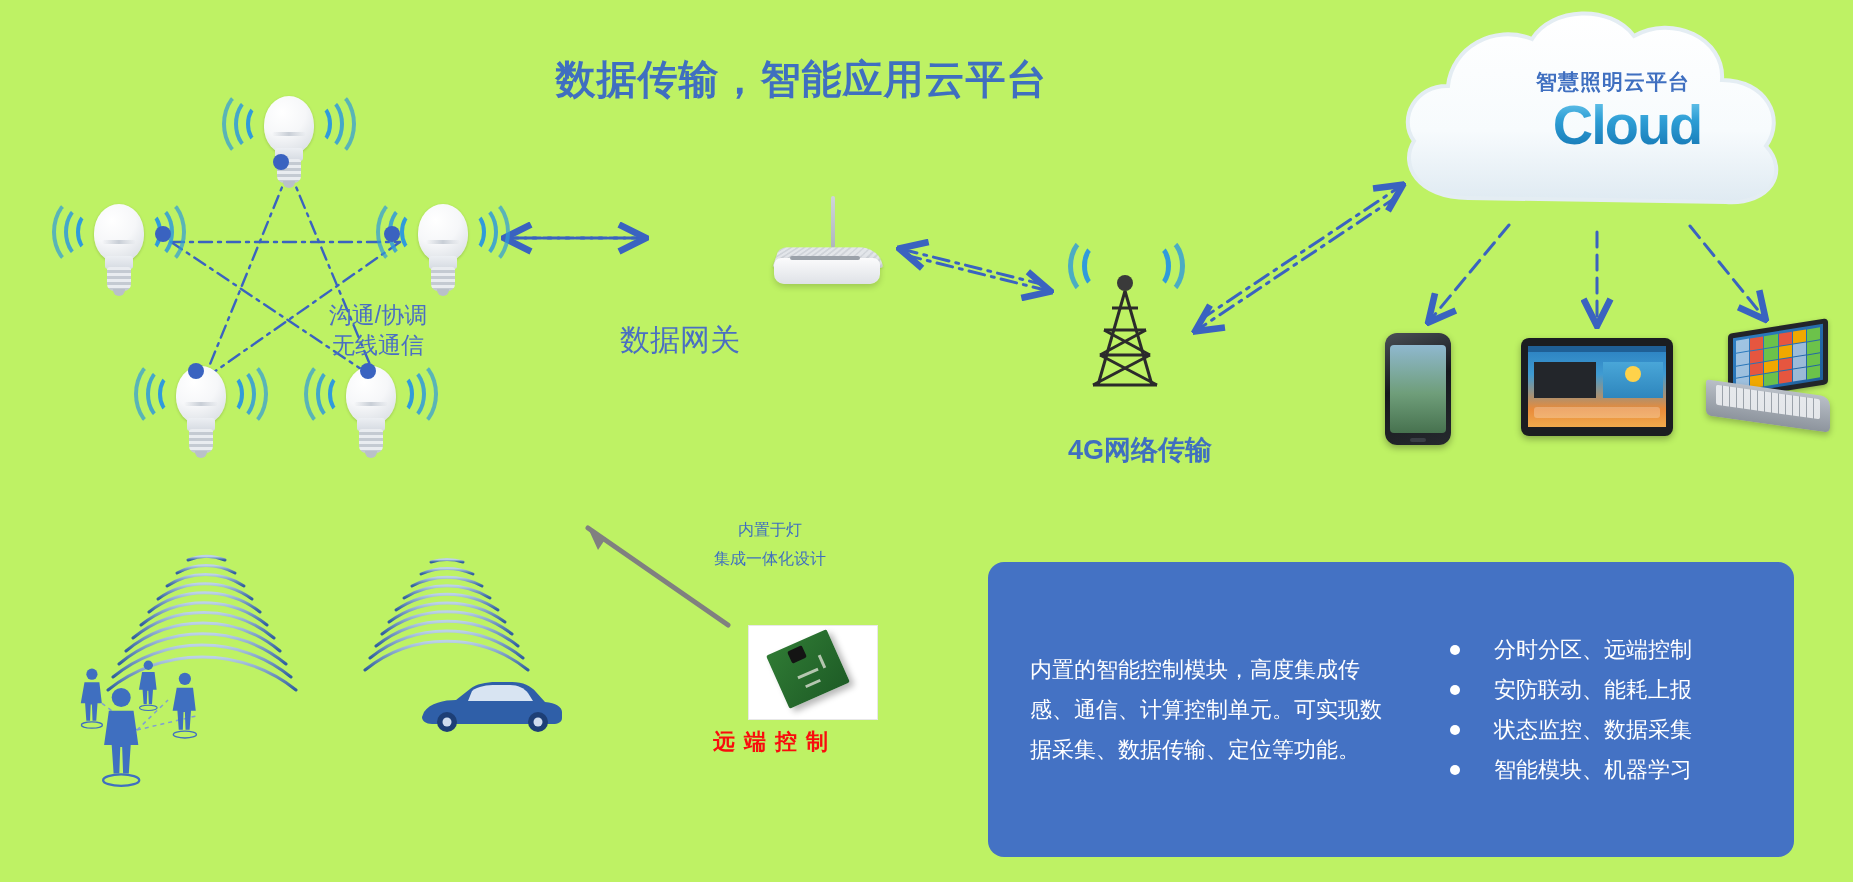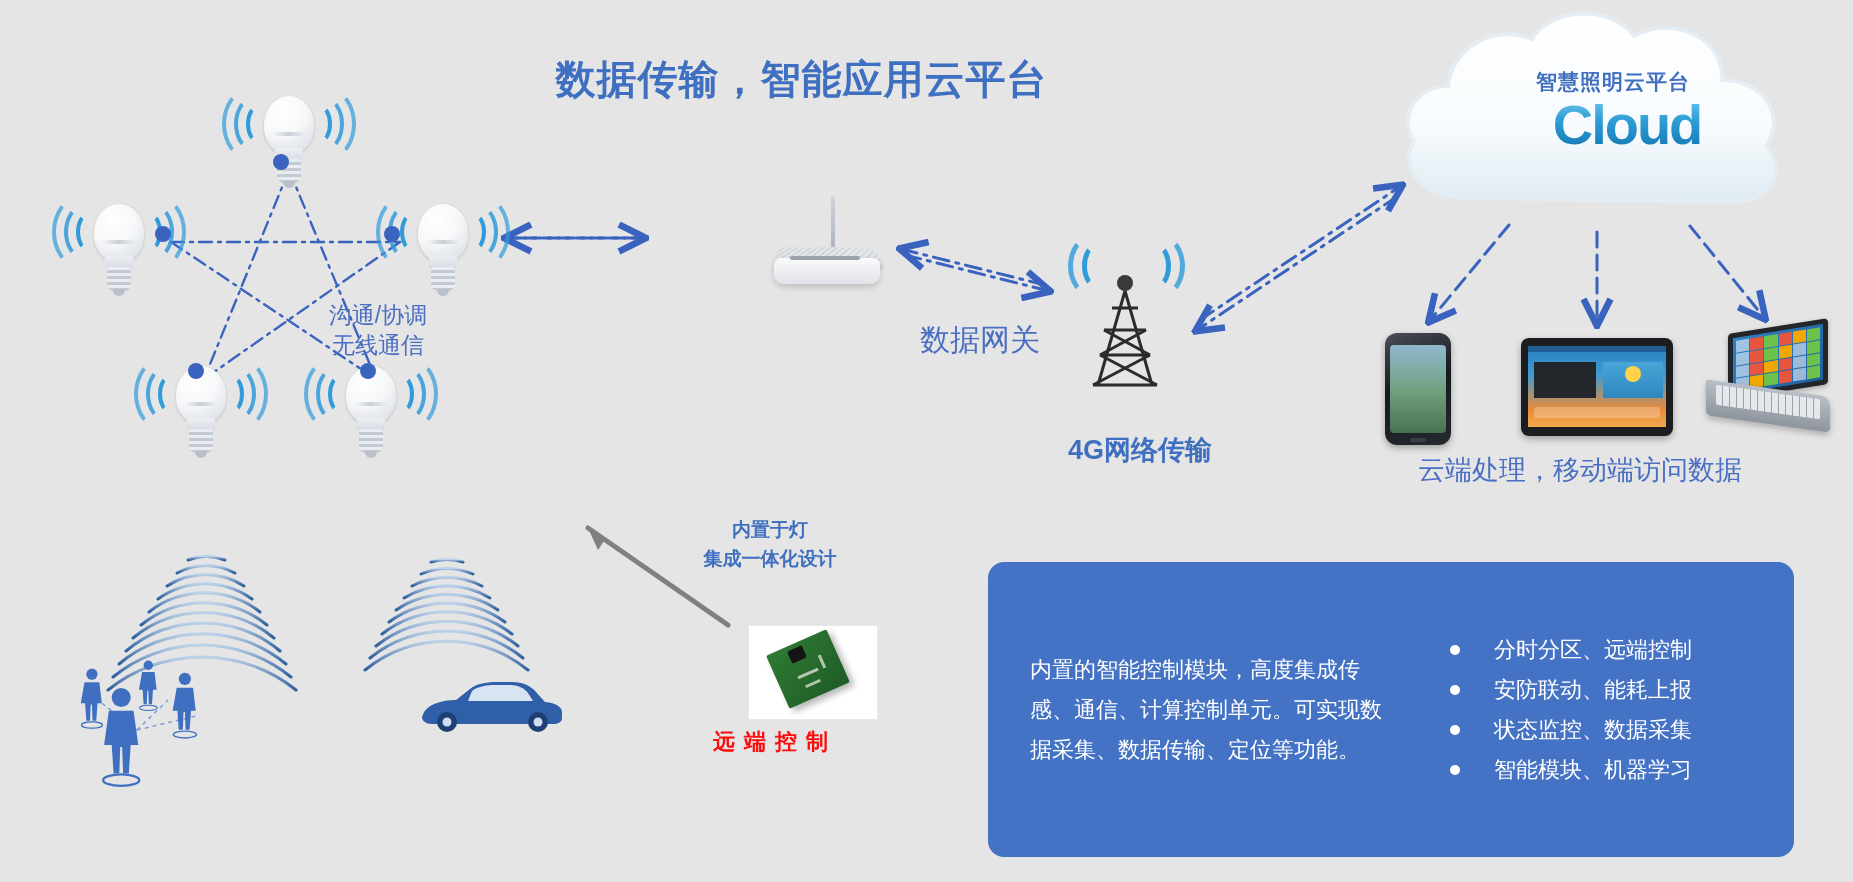--- a/index.html
+++ b/index.html
@@ -5,21 +5,21 @@
   * { box-sizing: border-box; }
   html, body {
     margin: 0; padding: 0;
     background: #ffffff;
     font-family: "Liberation Sans", "DejaVu Sans", sans-serif;
   }
   #stage {
     position: relative;
     width: 1853px;
     height: 882px;
-    background: #e5e5e5;
+    background: #bef264;
     overflow: hidden;
   }
   .abs { position: absolute; }
 
   
   #main-title {
     left: 0; top: 52px; width: 1853px;
     text-align: center;
     color: #3f6fc0;
     font-size: 40px;
@@ -96,21 +96,21 @@
     position: absolute; left: 6px; top: 62px; width: 106px; height: 26px;
     background: linear-gradient(180deg,#fbfbfc,#dfe2e7);
     border-radius: 7px 7px 10px 10px;
     box-shadow: 0 3px 6px rgba(0,0,0,.17);
   }
   #router .slot {
     position: absolute; left: 22px; top: 60px; width: 70px; height: 4px;
     background: #9aa1a9; border-radius: 2px;
   }
   #gateway-label {
-    left: 620px; top: 320px; width: 420px; text-align: right;
+    left: 620px; top: 320px; width: 420px; text-align: left;
     color: #4a6fc2; font-size: 30px;
   }
 
   
   #tower { left: 1070px; top: 235px; width: 150px; height: 160px; }
   #tower .tw { position: absolute; border: 5px solid #2f9bdb; border-radius: 50%; }
   #tower .twl { left: 12px; top: 8px; width: 30px; height: 46px;
     border-right-color: transparent; border-top-color: transparent; border-bottom-color: transparent; }
   #tower .twl2 { left: -2px; top: 0px; width: 46px; height: 62px; opacity: .8;
     border-right-color: transparent; border-top-color: transparent; border-bottom-color: transparent; }
@@ -191,21 +191,21 @@
     opacity: .9; border-radius: 2px;
   }
   #devices-label {
     left: 1330px; top: 452px; width: 500px; text-align: center;
     color: #4a6fc2; font-size: 27px;
   }
 
   
   #module-label {
     left: 610px; top: 515px; width: 320px; text-align: center;
-    color: #3f6fc0; font-size: 19px; font-weight: bold; line-height: 29px;
+    color: #3f6fc0; font-size: 16px; font-weight: normal; line-height: 29px;
   }
   #module-photo {
     left: 748px; top: 625px; width: 130px; height: 95px;
     border: 1px solid #e8e8e8; background: #fff;
   }
   #module-photo .pcb {
     position: absolute; left: 26px; top: 14px; width: 66px; height: 58px;
     background: linear-gradient(150deg,#2f7a34,#1e5c26);
     transform: rotate(-24deg);
     box-shadow: 3px 5px 6px rgba(0,0,0,.28);
@@ -529,21 +529,20 @@
       <i></i>
         <i></i>
         <i></i>
         <i></i>
         <i></i>
         <i></i>
     </span>
     <span class="kb"></span>
     <span class="kbkeys"></span>
   </div>
-  <div class="abs" id="devices-label">云端处理，移动端访问数据</div>
 
   <div class="abs" id="module-label">
     <div>内置于灯</div>
     <div>集成一体化设计</div>
   </div>
   <div class="abs" id="module-photo">
     <span class="pcb"></span>
     <span class="chip" style="left:40px;top:22px;"></span>
     <span class="trace" style="left:48px;top:46px;width:22px;height:3px;transform:rotate(-24deg);"></span>
     <span class="trace" style="left:56px;top:56px;width:16px;height:3px;transform:rotate(-24deg);"></span>

